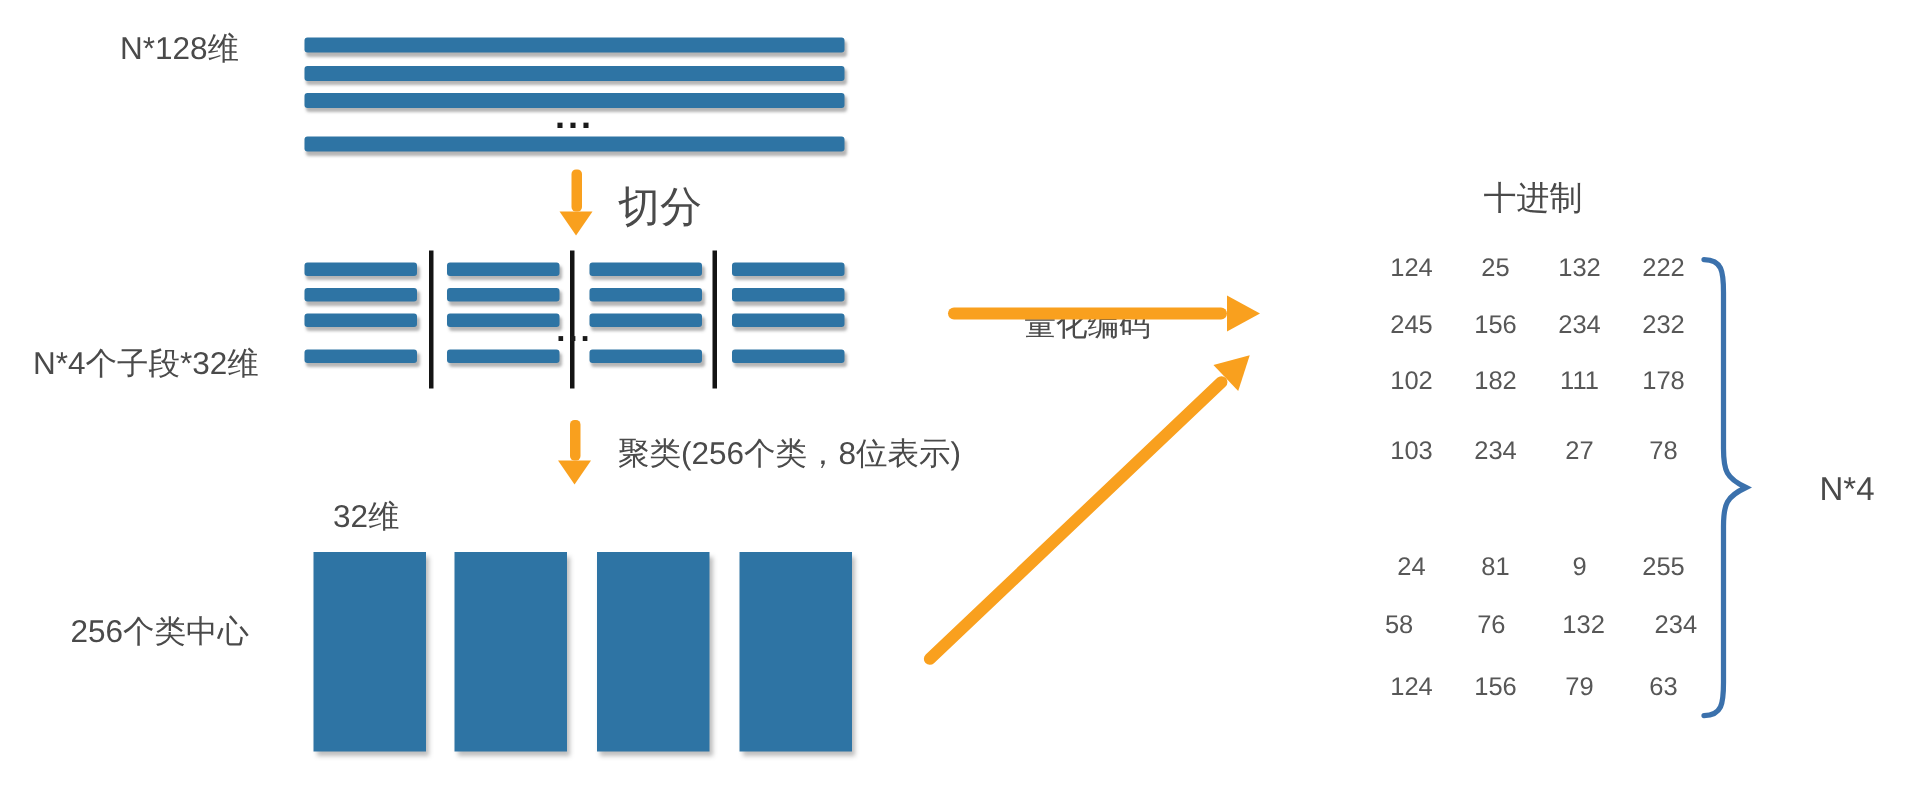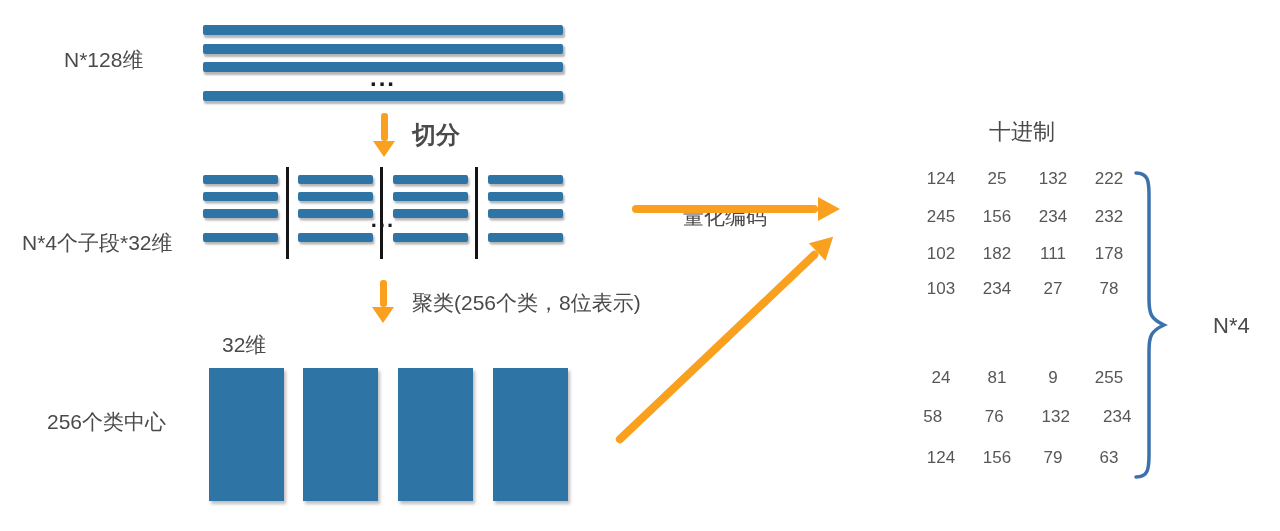--- a/index.html
+++ b/index.html
@@ -116,33 +116,33 @@
     color:var(--watermark);
     font-size:19px;
     white-space:nowrap;
   }
 </style>
 </head>
 <body>
 
 <div id="canvas">
 
-  <div class="lbl" style="left:64px;top:20px;margin-top:27px;">N*128维</div>
+  <div class="lbl" style="left:80px;top:20px;">N*128维</div>
 
   <div class="bar" style="left:203px;top:25px;width:360px;"></div>
   <div class="bar" style="left:203px;top:44px;width:360px;"></div>
   <div class="bar" style="left:203px;top:62px;width:360px;"></div>
   <div class="dots" style="left:363px;top:64px;width:40px;font-size:24px;">...</div>
   <div class="bar" style="left:203px;top:91px;width:360px;"></div>
 
   <div class="varrow" style="left:373px;top:113px;">
     <div class="vshaft" style="height:28px;"></div>
     <div class="vhead"></div>
   </div>
-  <div class="lbl" style="left:412px;top:121px;font-size:24px;font-weight:bold;">切分</div>
+  <div class="lbl" style="left:412px;top:121px;font-size:28px;">切分</div>
 
   <div class="segbar" style="left:203px;top:175px;width:75px;"></div>
   <div class="segbar" style="left:203px;top:192px;width:75px;"></div>
   <div class="segbar" style="left:203px;top:209px;width:75px;"></div>
   <div class="segbar" style="left:203px;top:233px;width:75px;"></div>
   <div class="vline" style="left:286px;top:167px;height:92px;"></div>
 
   <div class="segbar" style="left:298px;top:175px;width:75px;"></div>
   <div class="segbar" style="left:298px;top:192px;width:75px;"></div>
   <div class="segbar" style="left:298px;top:209px;width:75px;"></div>
@@ -200,21 +200,21 @@
     <span class="num-cell">156</span>
     <span class="num-cell">234</span>
     <span class="num-cell">232</span>
   </div>
   <div class="num-row" style="top:245px;">
     <span class="num-cell">102</span>
     <span class="num-cell">182</span>
     <span class="num-cell">111</span>
     <span class="num-cell">178</span>
   </div>
-  <div class="num-row" style="top:280px;align-items:center;">
+  <div class="num-row" style="top:292px;align-items:center;">
     <span class="num-cell">103</span>
     <span class="num-cell">234</span>
     <span class="num-cell">27</span>
     <span class="num-cell">78</span>
   </div>
 
   <div class="num-row" style="top:369px;">
     <span class="num-cell">24</span>
     <span class="num-cell">81</span>
     <span class="num-cell">9</span>

